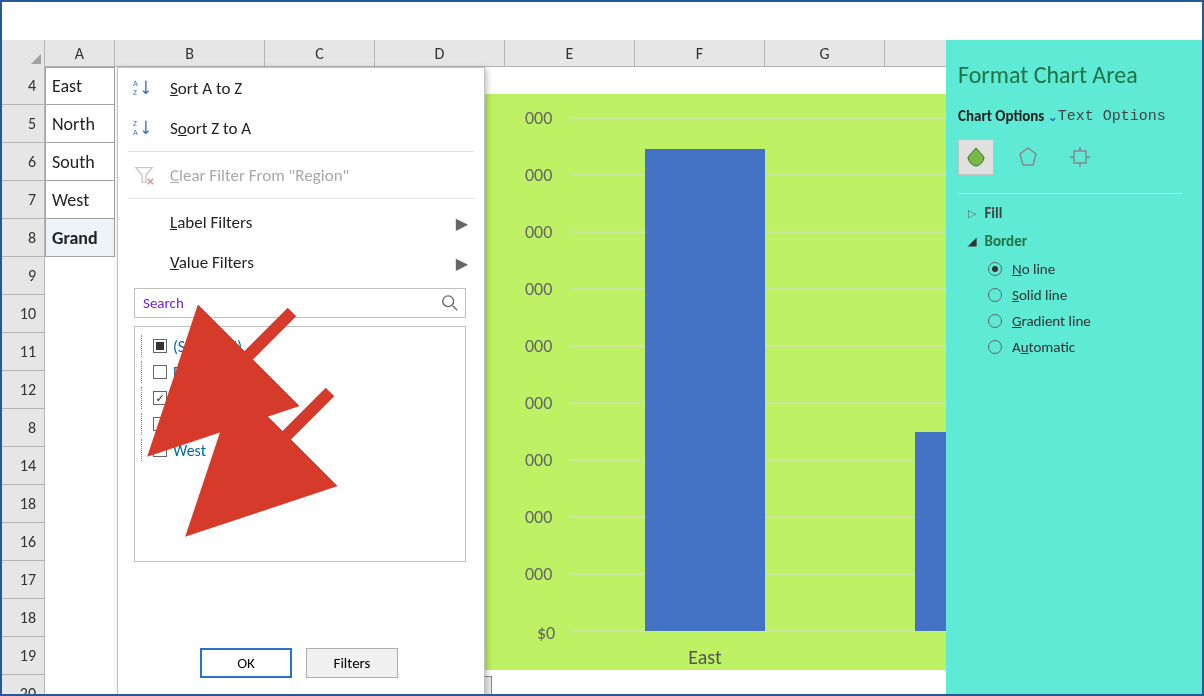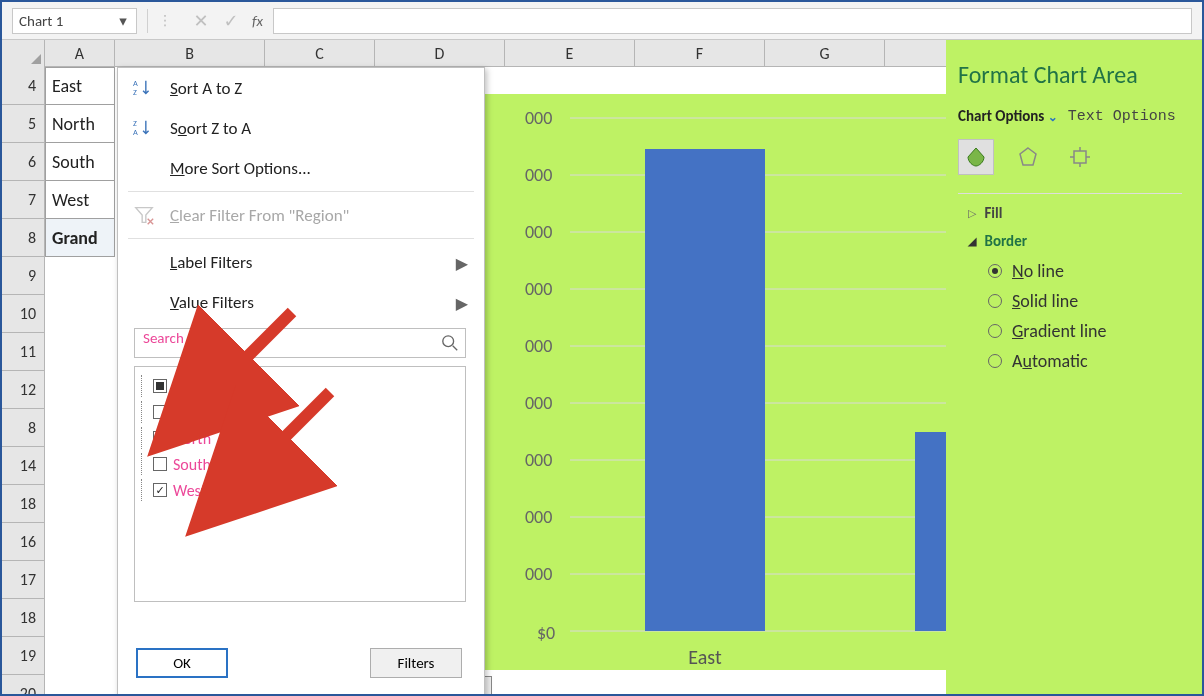--- a/index.html
+++ b/index.html
@@ -33,71 +33,59 @@
   
   .chart-overlay { position:absolute; top:27px; left:380px; right:15px; height:576px; background:#bef264;}
   
   .filter-menu { position:absolute; top:65px; left:115px; width:368px; height:630px; background:#fff; box-shadow:2px 2px 6px rgba(0,0,0,0.25); border:1px solid #c0c0c0; display:flex; flex-direction:column;}
   .menu-item { height:40px; display:flex; align-items:center; padding-left:52px; font-size:17px; color:#222; position:relative; cursor:default;}
   .menu-item.disabled { color:#a8a8a8;}
   .menu-icon { position:absolute; left:14px; top:9px; width:24px; height:22px; display:flex; align-items:center; justify-content:center; color:#3b73b9;}
   .menu-icon svg{width:22px;height:22px;}
   .submenu-arrow { position:absolute; right:16px; top:12px; color:#666; font-size:16px;}
   .menu-sep { height:1px; background:#e0e0e0; margin:3px 10px;}
-  .search-box { margin:6px 18px 6px 16px; height:30px; border:1px solid #bfbfbf; display:flex; align-items:flex-start; padding:0 6px 0 8px; font-size:15px; color:#ec4899; position:relative;}
+  .search-box { margin:6px 18px 6px 16px; height:30px; border:1px solid #bfbfbf; display:flex; align-items:center; padding:0 6px 0 8px; font-size:15px; color:#6d28d9; position:relative;}
   .search-box svg{position:absolute; right:6px; top:5px; width:18px; height:18px; stroke:#666; fill:none;}
-  .check-tree { margin:2px 18px 0 16px; border:1px solid #bfbfbf; height:236px; padding:6px 8px 6px 18px; font-size:16px; color:#ec4899; overflow:hidden;}
+  .check-tree { margin:2px 18px 0 16px; border:1px solid #bfbfbf; height:236px; padding:6px 8px 6px 18px; font-size:16px; color:#0369a1; overflow:hidden;}
   .check-row { height:26px; display:flex; align-items:center; gap:6px; position:relative;}
   .check-row .dots-l{ position:absolute; left:-12px; top:2px; height:22px; border-left:1px dotted #888;}
   .chk { width:14px; height:14px; border:1px solid #666; background:#fff; display:flex; align-items:center; justify-content:center; font-size:11px; color:#222;}
   .chk.mixed::after{content:""; width:8px; height:8px; background:#333;}
   .chk.checked::after{content:"✓"; font-size:11px; line-height:11px; color:#222;}
-  .btn-row { display:flex; justify-content:space-between; gap:14px; padding:0 18px; position:absolute; bottom:18px; right:4px; left:0;}
+  .btn-row { display:flex; justify-content:center; gap:14px; padding:0 18px; position:absolute; bottom:18px; right:4px; left:0;}
   .btn { width:92px; height:30px; border:1px solid #adadad; background:#f0f0f0; font-size:15px; display:flex; align-items:center; justify-content:center;}
   .btn.primary { border:2px solid #2a72c4; background:#fff;}
   
   .region-btn-wrap { position:absolute; top:674px; left:415px; width:75px; height:20px; background:#eee; border:1px solid #888; font-size:13px; display:flex; align-items:center; justify-content:center; color:#333;}
   
-  .format-pane { position:absolute; top:38px; right:0; width:256px; bottom:0; background:#bef264; padding:20px 12px 0 12px; }
+  .format-pane { position:absolute; top:38px; right:0; width:256px; bottom:0; background:#5eead4; padding:20px 12px 0 12px; }
   .fp-title { font-size:24px; color:#217346; font-weight:300; margin-bottom:18px; white-space:nowrap;}
-  .fp-sub { font-size:15px; display:flex; align-items:center; gap:10px; margin-bottom:14px;}
+  .fp-sub { font-size:15px; display:flex; align-items:center; margin-bottom:14px;}
   .fp-sub .bold { font-weight:bold; color:#222;}
   .fp-sub .dd-ic { color:#2a72c4; font-size:12px;}
   .fp-icons { display:flex; gap:16px; margin-bottom:18px;}
   .fp-icon { width:36px; height:36px; display:flex; align-items:center; justify-content:center; background:transparent;}
   .fp-icon.sel { background:#e0e0e0; border:1px solid #c0c0c0;}
   .fp-icon svg{width:24px; height:24px;}
   .fp-row { display:flex; align-items:center; gap:8px; font-size:15px; color:#444; margin:8px 0 10px 10px;}
   .fp-row.bold-green { font-weight:bold; color:#217346;}
   .fp-row .tri{font-size:11px; color:#666;}
-  .radio-opt { display:flex; align-items:center; gap:10px; font-size:18px; color:#333; margin:8px 0 8px 30px;}
+  .radio-opt { display:flex; align-items:center; gap:10px; font-size:15px; color:#333; margin:8px 0 8px 30px;}
   .radio { width:14px; height:14px; border-radius:50%; border:1px solid #666; display:flex; align-items:center; justify-content:center;}
   .radio.on::after{content:""; width:6px; height:6px; border-radius:50%; background:#333;}
   
   .red-arrow { position:absolute; pointer-events:none;}
   .red-arrow svg{overflow:visible;}
   u.f{text-decoration:underline;}
 </style>
 </head>
 <body>
 
 <div class="container">
 
-  <div class="formula-bar">
-    <div class="name-box">
-      <span>Chart 1</span>
-      <span class="dd">▾</span>
-    </div>
-    <div class="sep"></div>
-    <div class="dots">⋮</div>
-    <div class="fx-btn">✕</div>
-    <div class="fx-btn">✓</div>
-    <div class="fx-label">fx</div>
-    <div class="long"></div>
-  </div>
 
   <div class="grid-wrap">
     <div class="col-headers">
       <div class="corner"></div>
       <div class="col-h col-a">A</div>
       <div class="col-h col-b">B</div>
       <div class="col-h col-c">C</div>
       <div class="col-h col-d">D</div>
       <div class="col-h col-e">E</div>
       <div class="col-h col-f">F</div>
@@ -193,23 +181,20 @@
     <div class="menu-item">
       <span class="menu-icon">
         <svg viewBox="0 0 24 24">
             <text x="0" y="10" font-size="9" fill="#3b73b9">Z</text>
             <text x="0" y="20" font-size="9" fill="#3b73b9">A</text>
             <path d="M14 4 L14 18 M11 15 L14 18 L17 15" stroke="#3b73b9" fill="none" stroke-width="1.5"></path>
           </svg>
       </span>
       <span>S<u class="f">o</u><span style="display:inline">ort Z to A</span></span>
     </div>
-    <div class="menu-item">
-      <span><u class="f">M</u><span>ore Sort Options...</span></span>
-    </div>
     <div class="menu-sep"></div>
     <div class="menu-item disabled">
       <span class="menu-icon">
         <svg viewBox="0 0 24 24">
             <path d="M3 4 L21 4 L14 12 L14 20 L10 20 L10 12 Z" fill="none" stroke="#c8c8c8" stroke-width="1.5"></path>
             <path d="M16 16 L22 22 M22 16 L16 22" stroke="#d89494" stroke-width="1.5"></path>
           </svg>
       </span>
       <span><u class="f">C</u><span>lear Filter From "Region"</span></span>
     </div>

